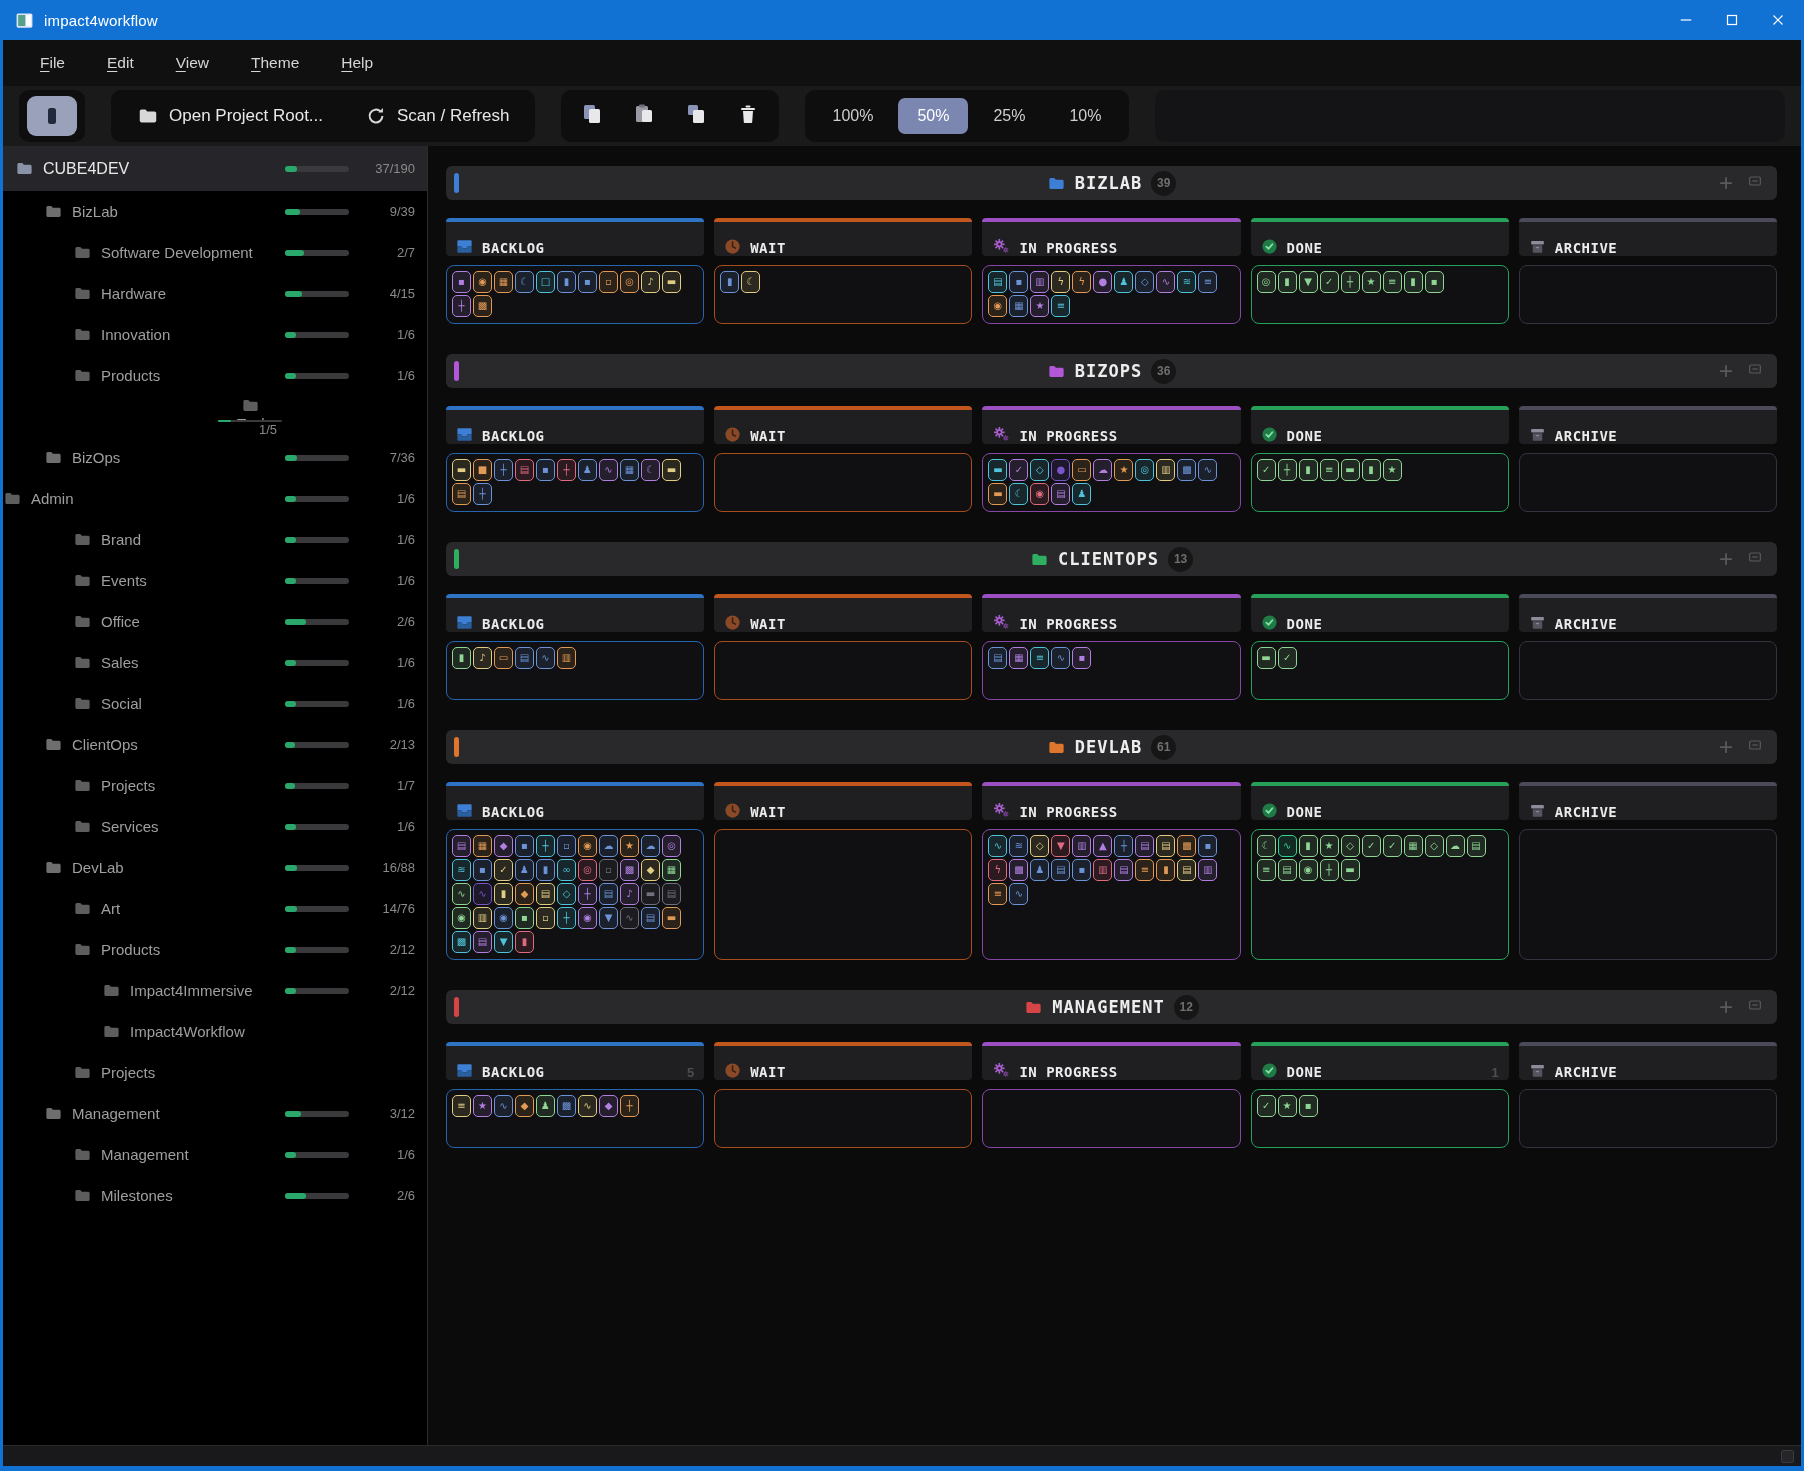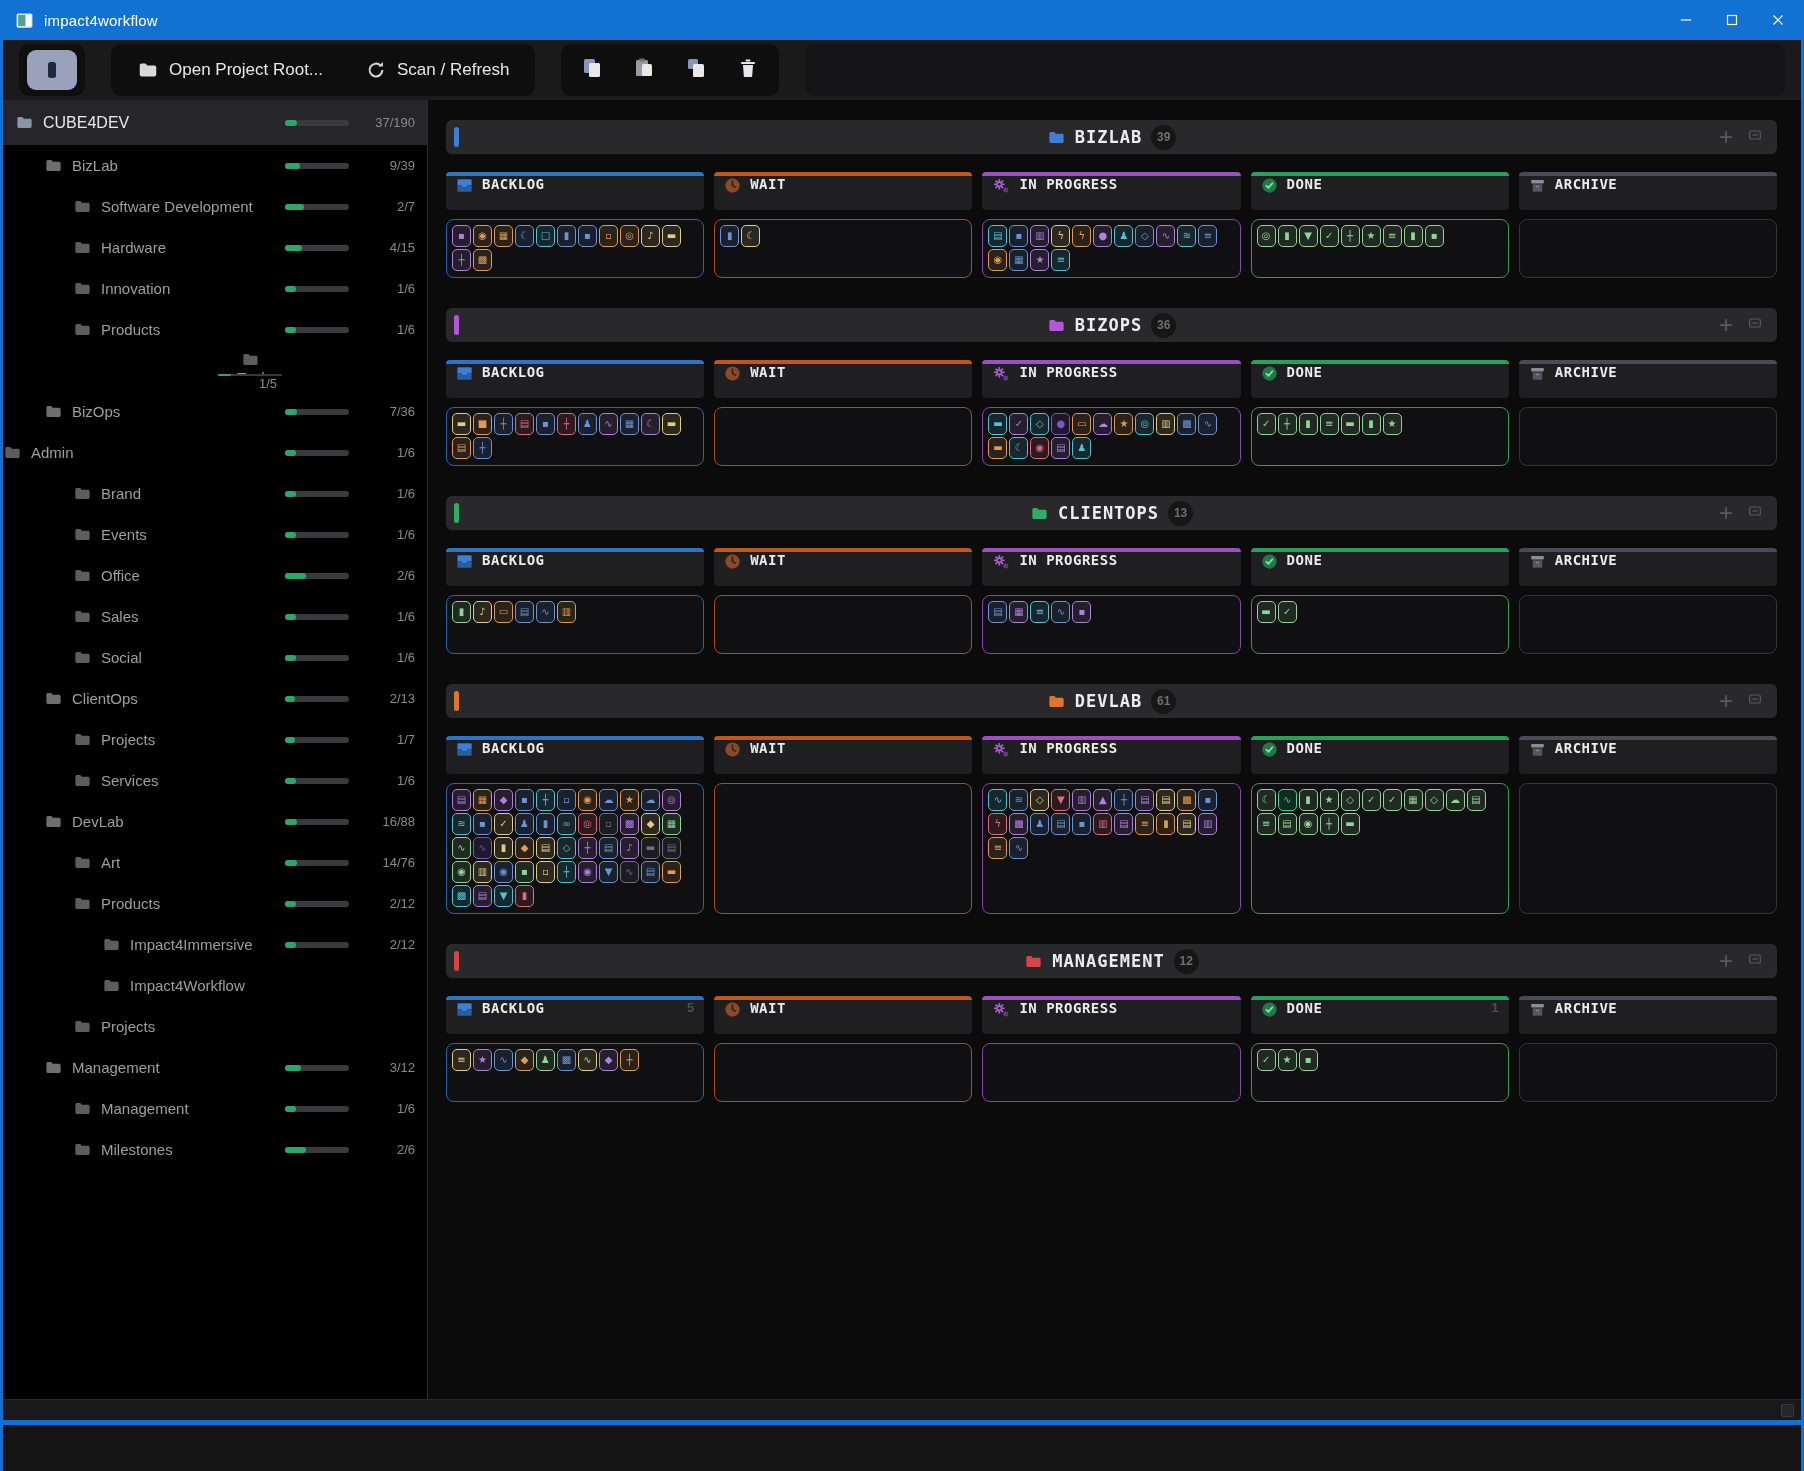--- a/index.html
+++ b/index.html
@@ -47,21 +47,21 @@
   .board { margin-bottom:30px; }
   .bheader { position:relative; height:34px; background:#29292b; border-radius:6px; display:flex; align-items:center; justify-content:center; }
   .baccent { position:absolute; left:8px; top:7px; width:5px; height:20px; border-radius:3px; }
   .btitle-wrap { display:flex; align-items:center; gap:9px; }
   .bname { font-family:"DejaVu Sans Mono", monospace; font-weight:bold; font-size:17px; color:#ededed; letter-spacing:1px; }
   .bbadge { width:25px; height:25px; border-radius:50%; background:#161616; color:#6f6f6f; font-size:12px; font-weight:bold; display:flex; align-items:center; justify-content:center; }
   .bctrls { position:absolute; right:14px; display:flex; align-items:center; gap:14px; }
   .plusbtn { color:#5a5a5a; font-size:24px; line-height:20px; cursor:pointer; font-weight:400; }
   .collapsebtn { display:flex; cursor:pointer; }
   .colrow { display:grid; grid-template-columns:repeat(5,1fr); gap:10px; margin-top:18px; }
-  .colhead { height:38px; background:#1f1f21; border-radius:4px; border-top:4px solid #444; display:flex; align-items:flex-start; gap:8px; padding-left:9px; }
+  .colhead { height:38px; background:#1f1f21; border-radius:4px; border-top:4px solid #444; display:flex; align-items:flex-end; gap:8px; padding-left:9px; }
   .colhead .clabel { font-family:"DejaVu Sans Mono", monospace; font-weight:bold; font-size:14px; color:#ececec; letter-spacing:.5px; }
   .colhead .hint { margin-left:auto; margin-right:10px; color:#4e4e4e; font-size:13px; font-weight:bold; }
   .bodyrow { display:grid; grid-template-columns:repeat(5,1fr); gap:10px; margin-top:9px; }
   .dropzone { background:#101012; border:1.5px solid #333; border-radius:8px; padding:5px; display:flex; flex-wrap:wrap; gap:2px; align-content:flex-start; cursor:default; }
   .card { width:19px; height:22px; border:1.5px solid; border-radius:5px; display:flex; align-items:center; justify-content:center;
     font-family:"DejaVu Sans", sans-serif; font-size:10px; line-height:1; cursor:pointer; }
 
   
   .statusstrip { height:21px; background:#19191b; border-top:1px solid #2a2a2c; position:relative; }
   .grip { position:absolute; right:7px; top:4px; width:13px; height:13px; background:#26262a; border:1px solid #3a3a3e; border-radius:2px; cursor:nwse-resize; }
@@ -92,20 +92,27 @@
           <rect x="6" y="6" width="12" height="12" fill="none" stroke="#fff" stroke-width="1.6"></rect>
         </svg>
     </span>
     <span class="winbtn">
       <svg width="18" height="18" viewBox="0 0 24 24">
           <path d="M6 6l12 12M18 6L6 18" stroke="#fff" stroke-width="1.6"></path>
         </svg>
     </span>
   </div>
 
+  <div class="menubar">
+      <div class="menuitem"><u>F</u>ile</div>
+      <div class="menuitem"><u>E</u>dit</div>
+      <div class="menuitem"><u>V</u>iew</div>
+      <div class="menuitem"><u>T</u>heme</div>
+      <div class="menuitem"><u>H</u>elp</div>
+    </div>
 
   <div class="toolbar">
     <div class="tgroup">
       <div class="toggle-btn">
         <svg width="24" height="24" viewBox="0 0 24 24">
             <rect x="8" y="4" width="8" height="16" rx="2.5" fill="#23293c"></rect>
           </svg>
       </div>
     </div>
     <div class="tgroup">
@@ -143,20 +150,26 @@
               <rect x="9" y="8" width="11" height="13" rx="1.5" fill="#e8e8ea"></rect>
             </svg></span>
         </div>
         <div class="iconbtn">
           <span><svg width="24" height="24" viewBox="0 0 24 24">
               <rect x="5" y="6" width="14" height="2" rx="1" fill="#e8e8ea"></rect>
               <rect x="9.5" y="3.5" width="5" height="2" rx="1" fill="#e8e8ea"></rect>
               <path d="M7 9h10l-.8 11c0 .6-.5 1-1 1H8.8c-.6 0-1-.4-1-1z" fill="#e8e8ea"></path>
             </svg></span>
         </div>
+      </div>
+    <div class="tgroup" id="zoom-group">
+        <div class="zoombtn">100%</div>
+        <div class="zoombtn active">50%</div>
+        <div class="zoombtn">25%</div>
+        <div class="zoombtn">10%</div>
       </div>
     <div class="tgroup fill"></div>
   </div>
 
   <div class="content">
     <div class="sidebar" id="sidebar">
         <div class="srow root" style="padding-left: 12px;">
           <span style="display:flex">
             <svg width="19" height="19" viewBox="0 0 24 24">
               <path d="M3 7c0-1.1.9-2 2-2h4.2l2 2.2H19c1.1 0 2 .9 2 2V17c0 1.1-.9 2-2 2H5c-1.1 0-2-.9-2-2z" fill="#8b93a9"></path>

